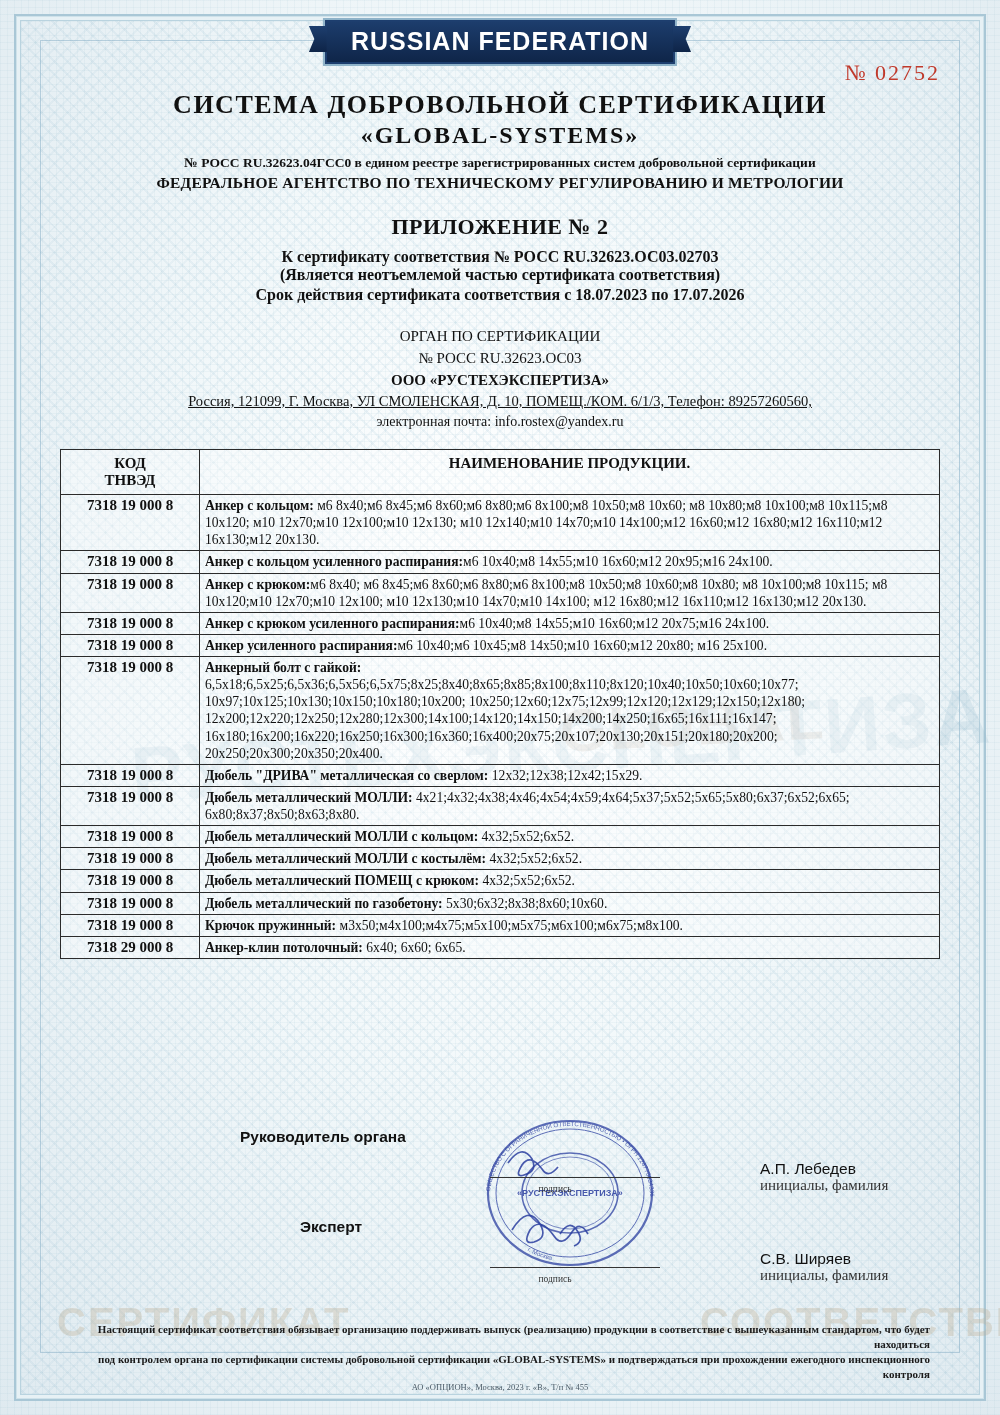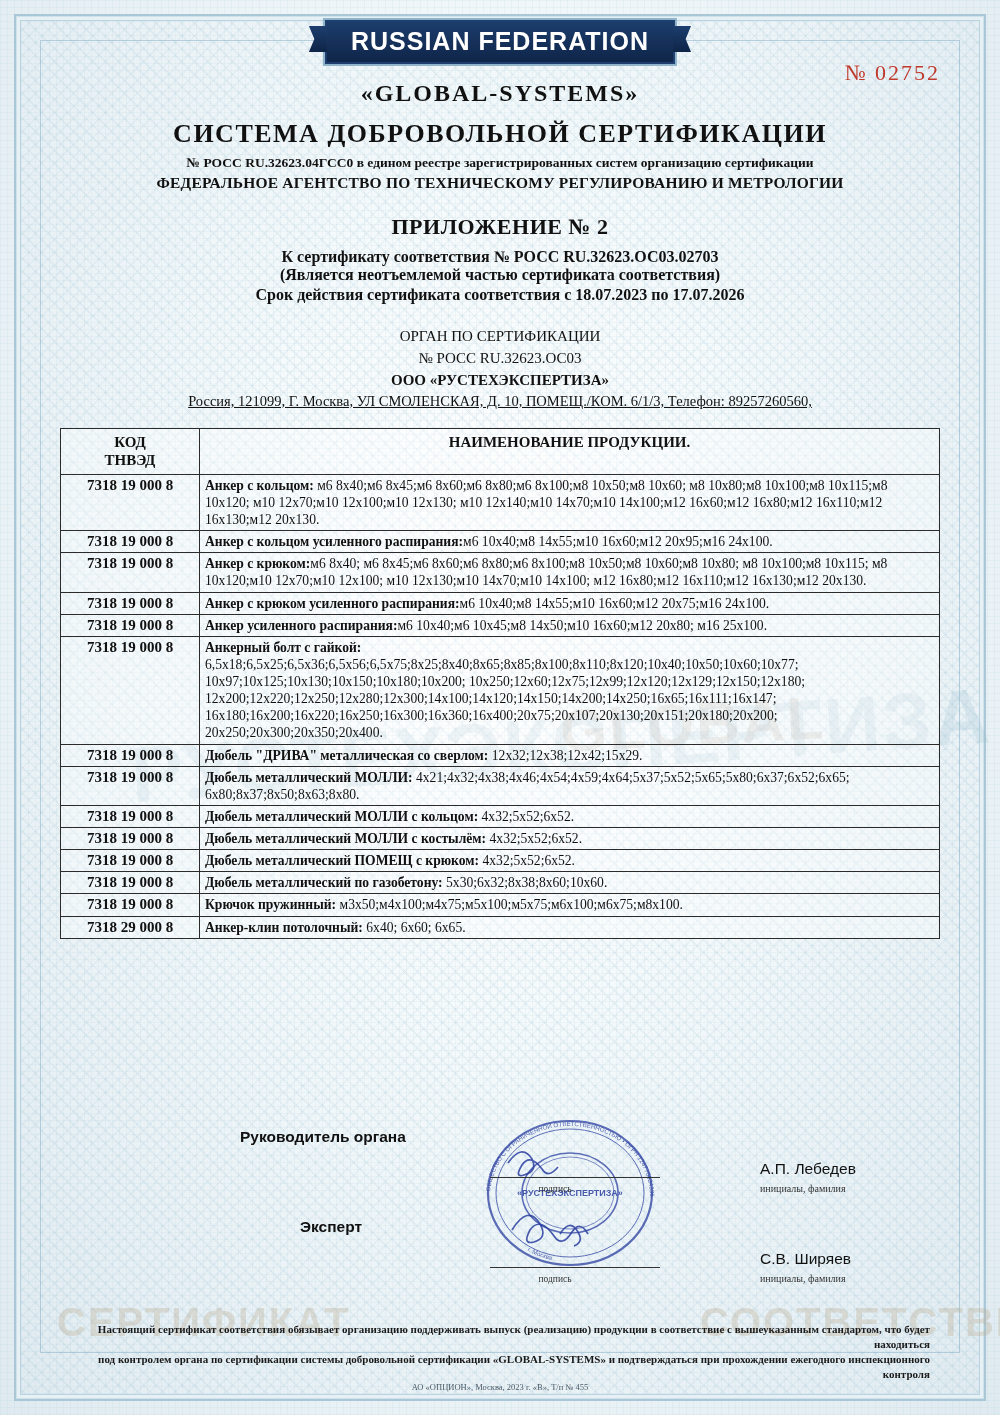--- a/index.html
+++ b/index.html
@@ -135,21 +135,21 @@
   .sig-cap{
     position:absolute;left:410px;width:170px;text-align:center;bottom:0;
     font-size:9.5px;color:#333;
   }
   .name{
     position:absolute;left:700px;width:200px;
     font-family:"Liberation Sans", sans-serif;
     font-size:15.5px;bottom:16px;
   }
   .name-cap{
-    position:absolute;left:700px;width:200px;bottom:0;font-size:10px;color:#333;
+    position:absolute;left:700px;width:200px;bottom:0;font-size:15px;color:#333;
   }
 
   
   .stamp{
     position:absolute;left:400px;top:-20px;width:220px;height:165px;
     pointer-events:none;
   }
   .stamp svg{width:100%;height:100%;}
 
   
@@ -173,35 +173,36 @@
   <div class="wm wm1">РУСТЕХЭКСПЕРТИЗА</div>
   <div class="wm wm4">GLOBAL</div>
   <div class="wm wm2">СЕРТИФИКАТ</div>
   <div class="wm wm3">СООТВЕТСТВИЯ</div>
 
   <div class="ribbon">RUSSIAN FEDERATION</div>
   <div class="docnum">№ 02752</div>
 
   <div class="content">
 
+    <div class="t-center h1">СИСТЕМА ДОБРОВОЛЬНОЙ СЕРТИФИКАЦИИ</div>
     <div class="t-center h2">«GLOBAL-SYSTEMS»</div>
-    <div class="t-center h1">СИСТЕМА ДОБРОВОЛЬНОЙ СЕРТИФИКАЦИИ</div>
-    <div class="t-center reg-line">№ РОСС RU.32623.04ГСС0 в едином реестре зарегистрированных систем организацию сертификации</div>
+    <div class="t-center reg-line">№ РОСС RU.32623.04ГСС0 в едином реестре зарегистрированных систем добровольной сертификации</div>
     <div class="t-center agency">ФЕДЕРАЛЬНОЕ АГЕНТСТВО ПО ТЕХНИЧЕСКОМУ РЕГУЛИРОВАНИЮ И МЕТРОЛОГИИ</div>
 
     <div class="t-center app-title">ПРИЛОЖЕНИЕ № 2</div>
     <div class="t-center sub1">К сертификату соответствия № РОСС RU.32623.ОС03.02703</div>
     <div class="t-center sub2">(Является неотъемлемой частью сертификата соответствия)</div>
     <div class="t-center sub3">Срок действия сертификата соответствия с 18.07.2023 по 17.07.2026</div>
 
     <div class="org-block t-center">
       <div class="l1">ОРГАН ПО СЕРТИФИКАЦИИ</div>
       <div class="l2">№ РОСС RU.32623.ОС03</div>
       <div class="l3">ООО «РУСТЕХЭКСПЕРТИЗА»</div>
       <div class="l4">Россия, 121099, Г. Москва, УЛ СМОЛЕНСКАЯ, Д. 10, ПОМЕЩ./КОМ. 6/1/3, Телефон: 89257260560,</div>
+      <div class="l5">электронная почта: info.rostex@yandex.ru</div>
     </div>
 
     <table class="products">
       <thead>
         <tr>
           <th class="code-cell">
             <div>КОД</div>
             <div>ТНВЭД</div>
           </th>
           <th>НАИМЕНОВАНИЕ ПРОДУКЦИИ.</th>

